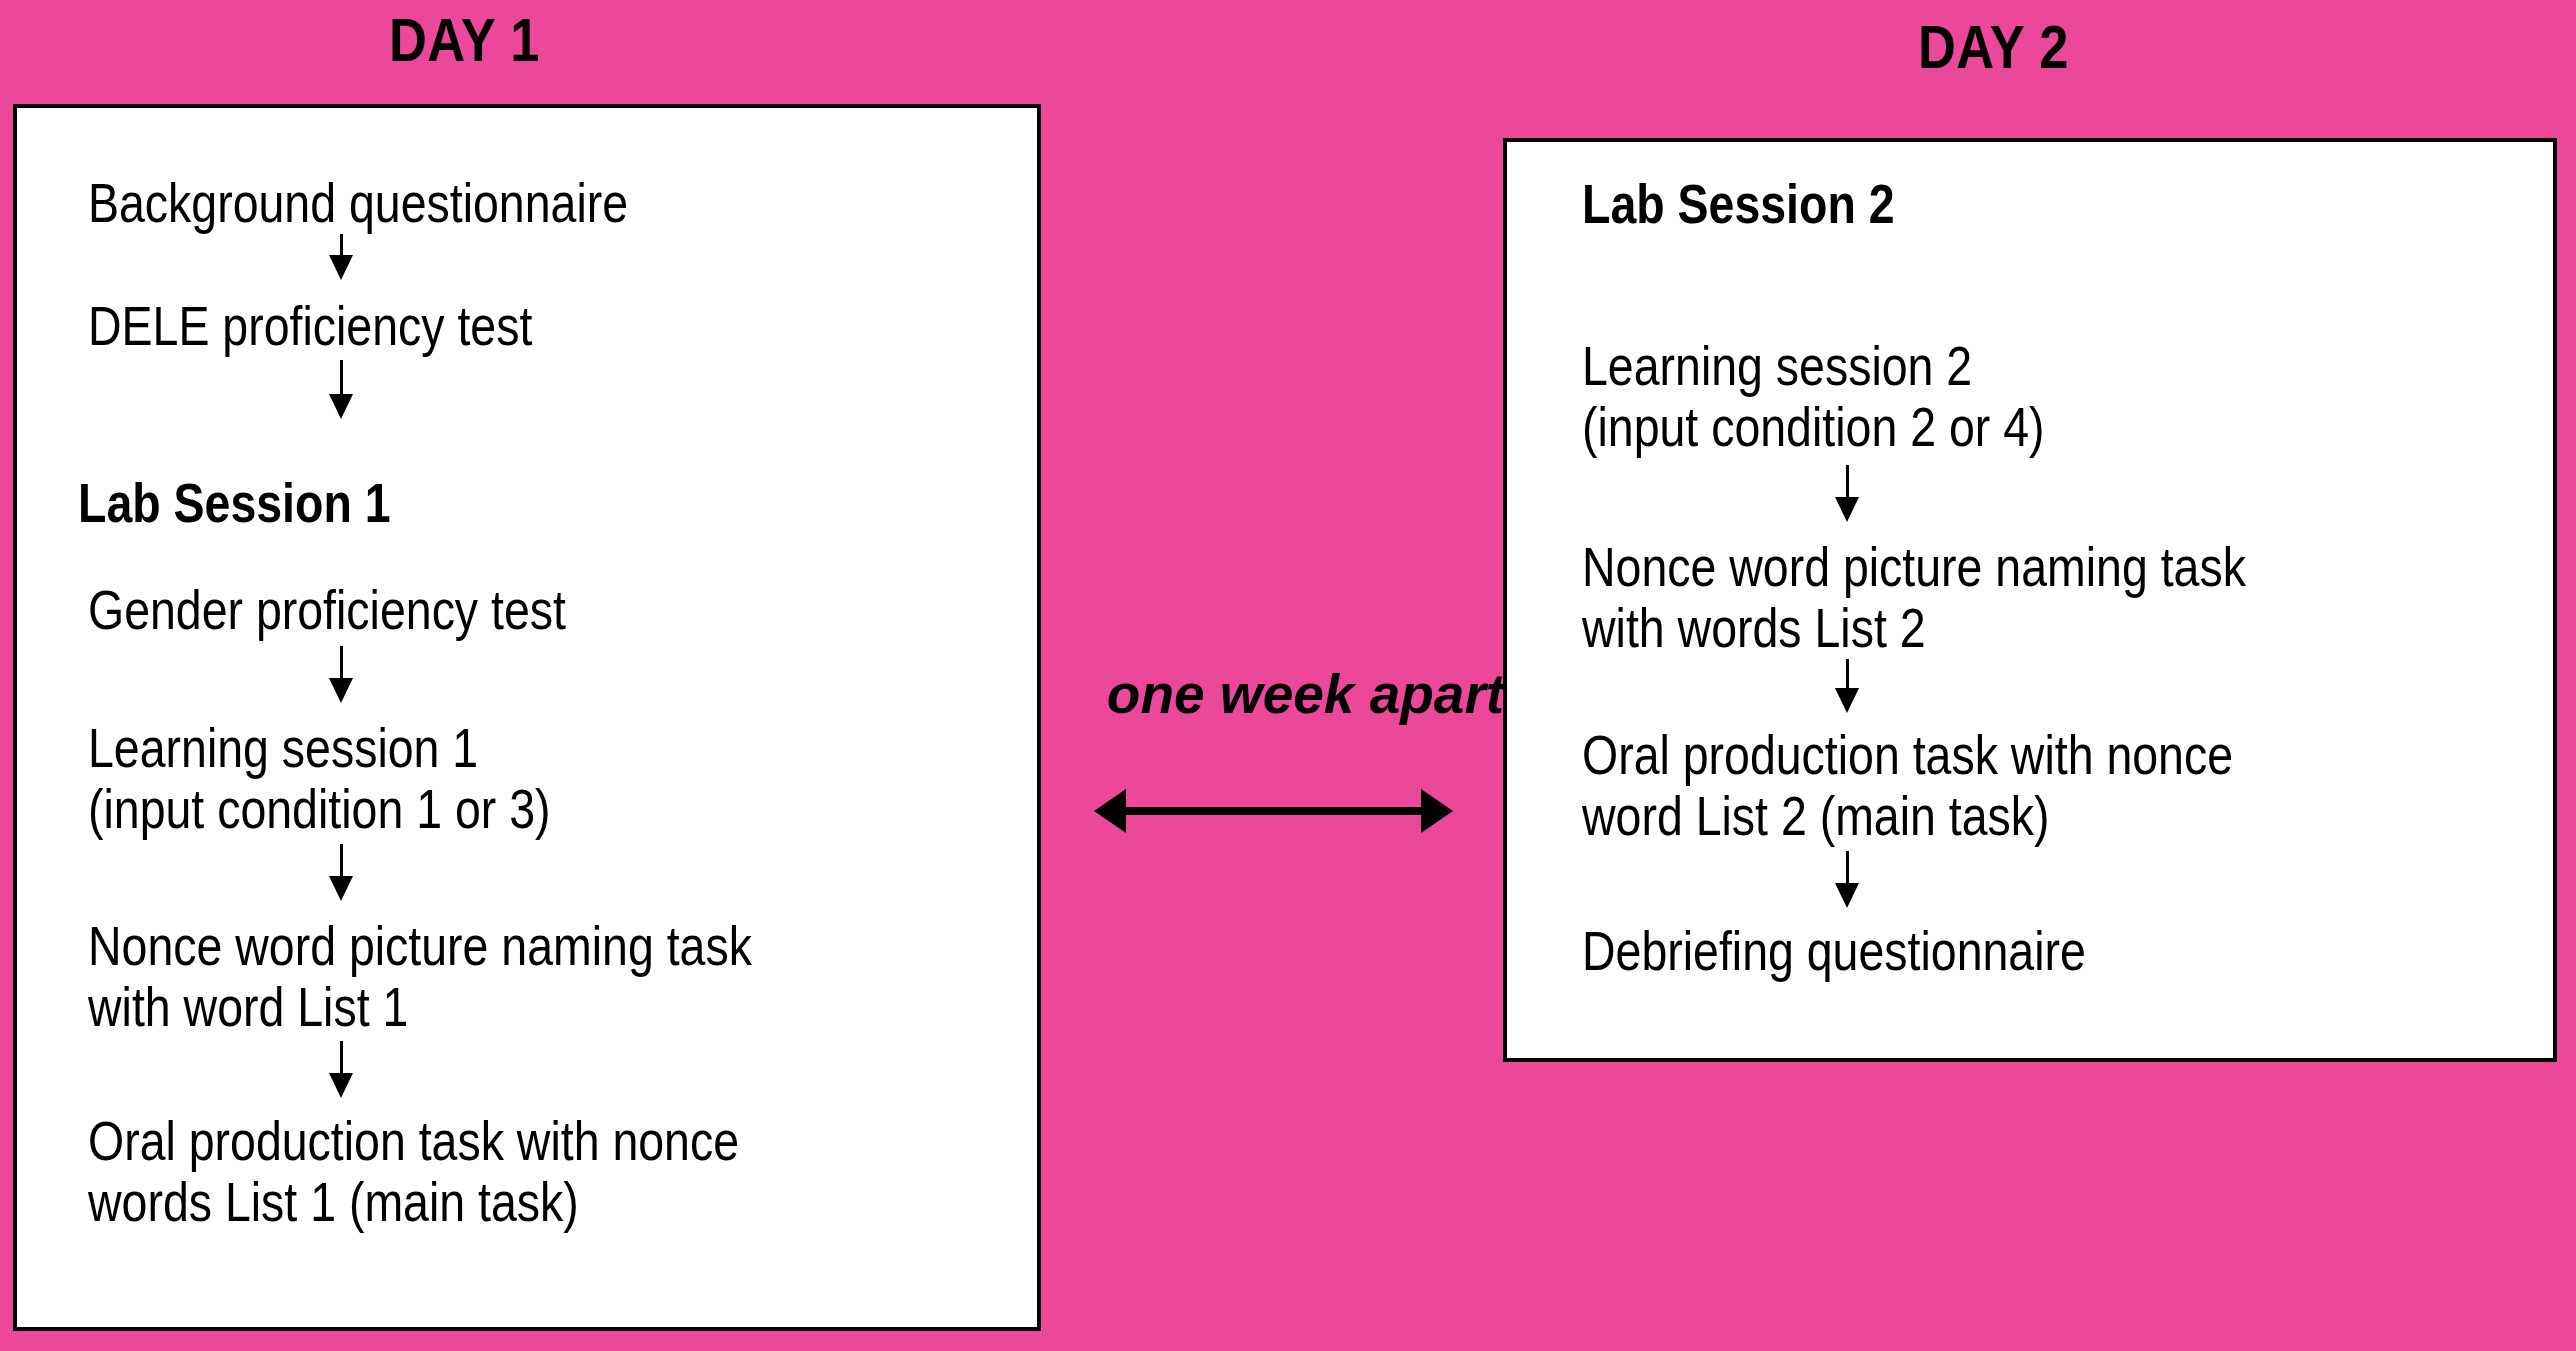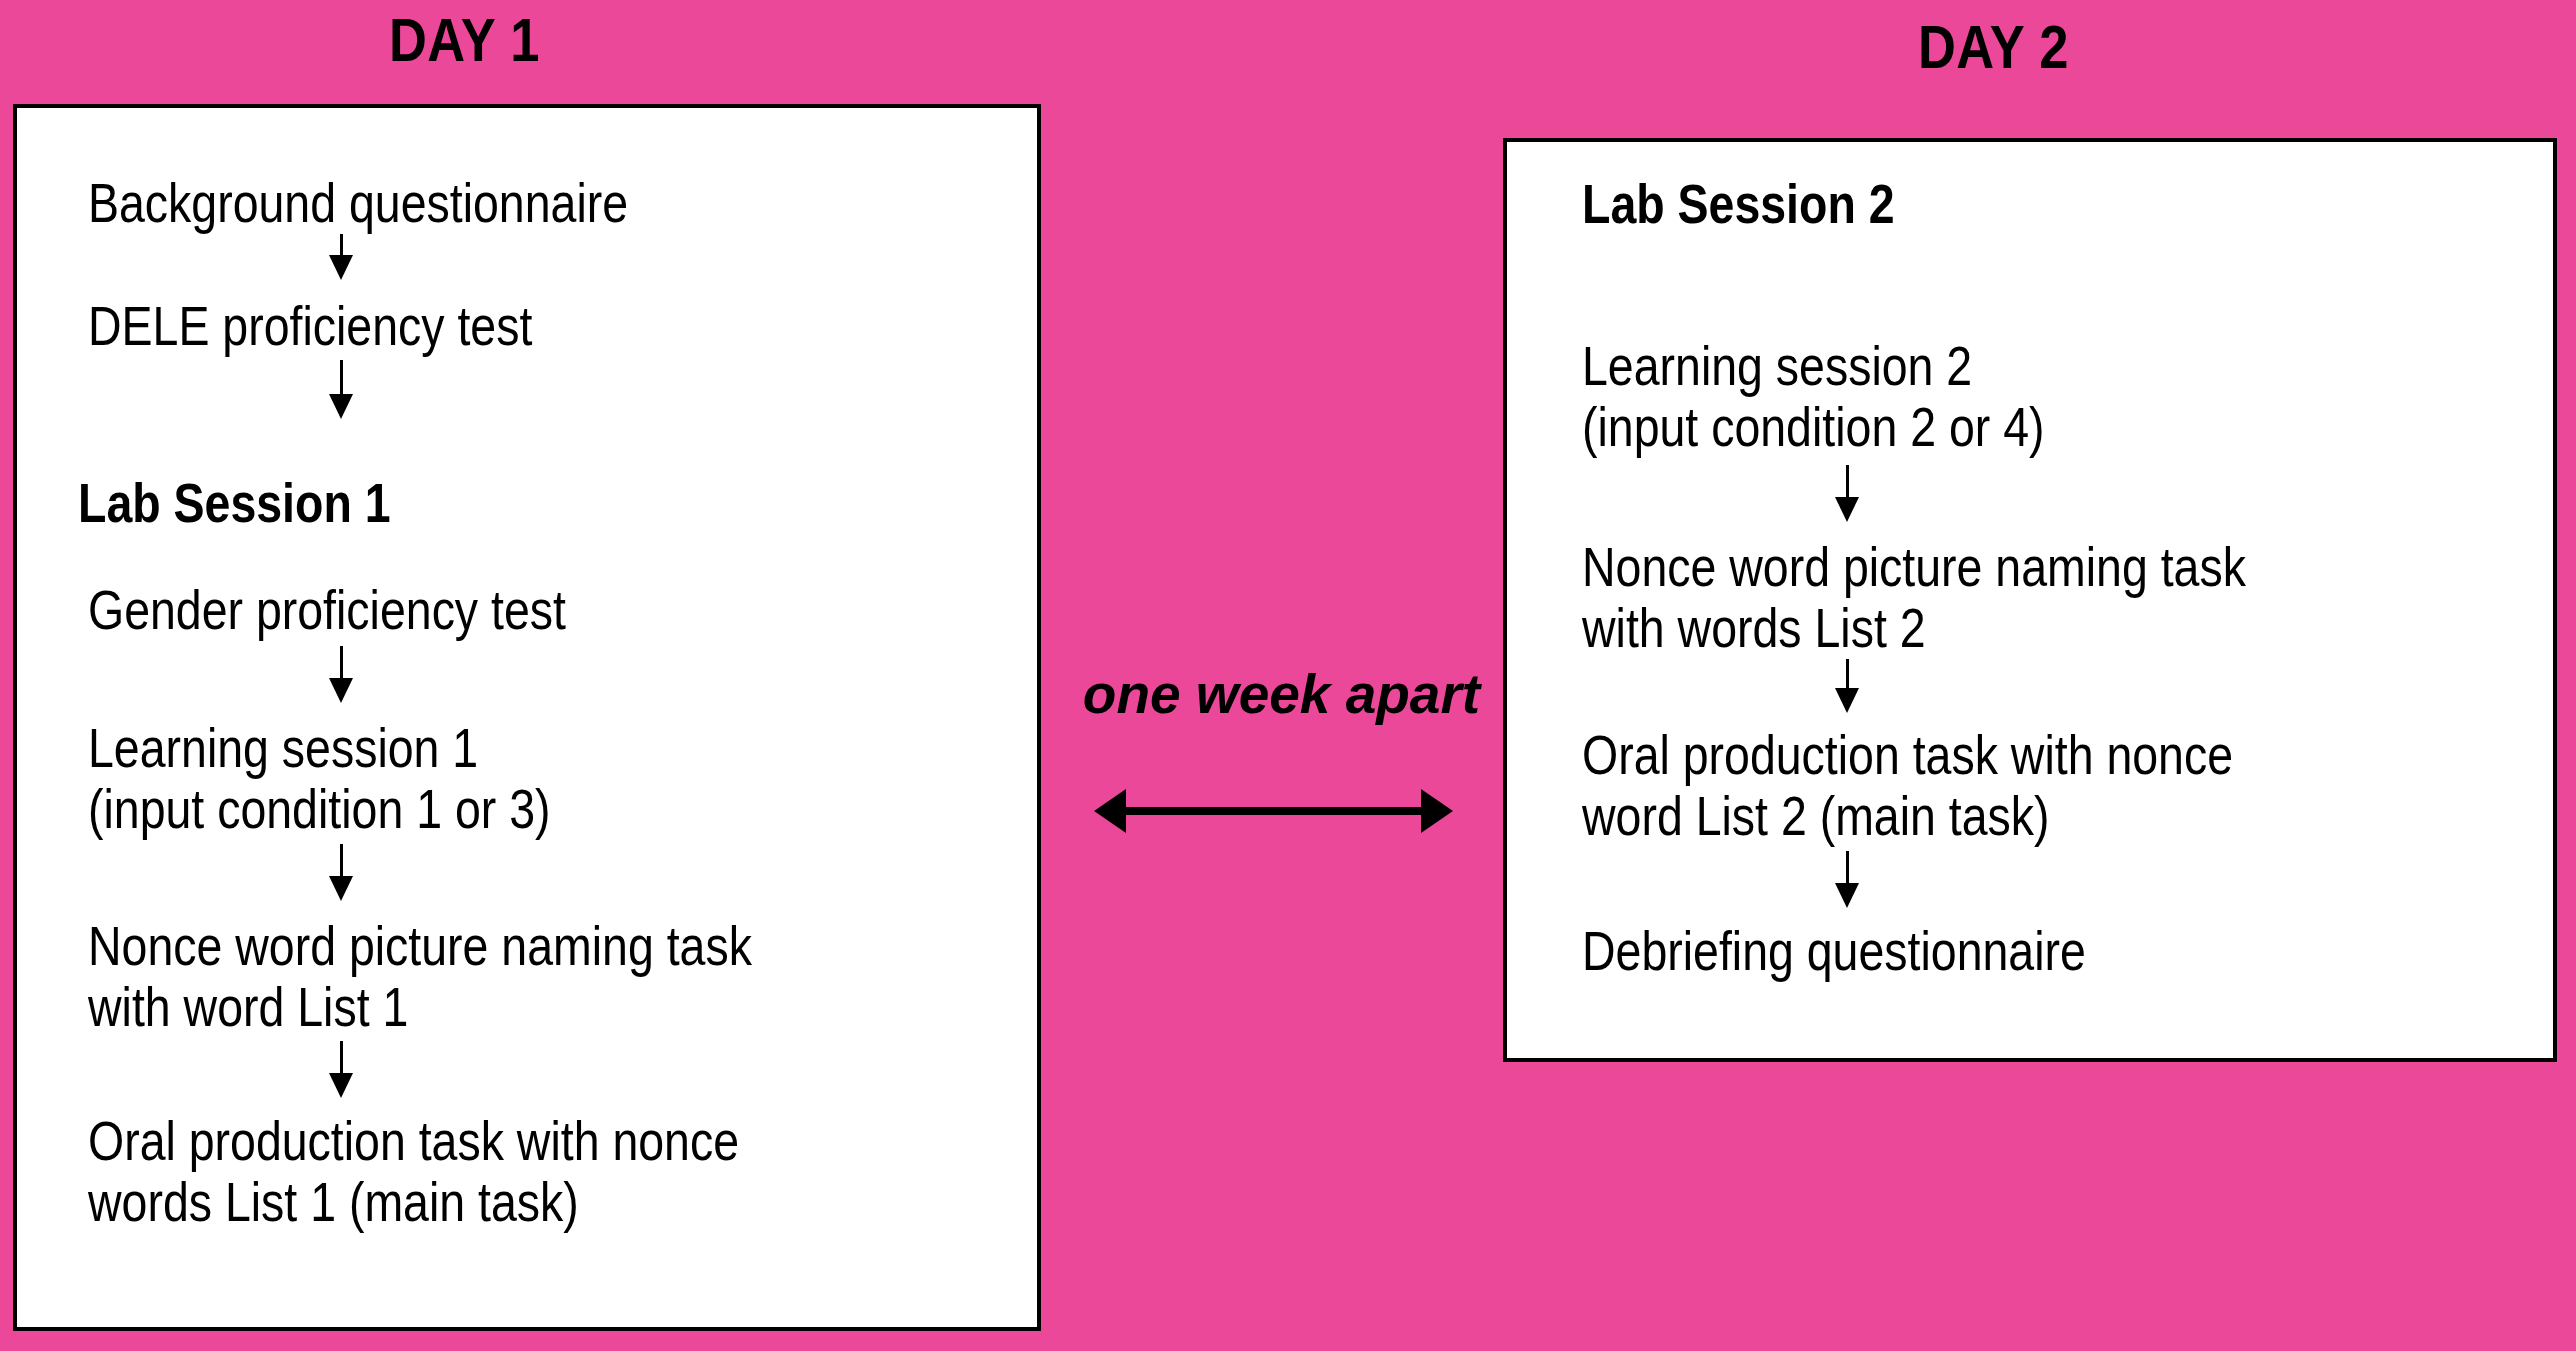--- a/index.html
+++ b/index.html
@@ -75,21 +75,21 @@
     width: 0;
     height: 0;
     border-left: 12.4px solid transparent;
     border-right: 12.4px solid transparent;
     border-top: 25px solid #000;
   }
 
   
   #week-label {
     position: absolute;
-    left: 1024px;
+    left: 1048px;
     top: 667px;
     width: 515px;
     text-align: center;
     font-style: italic;
     font-weight: bold;
     font-size: 55px;
     line-height: 1;
     white-space: nowrap;
     color: #000;
   }

